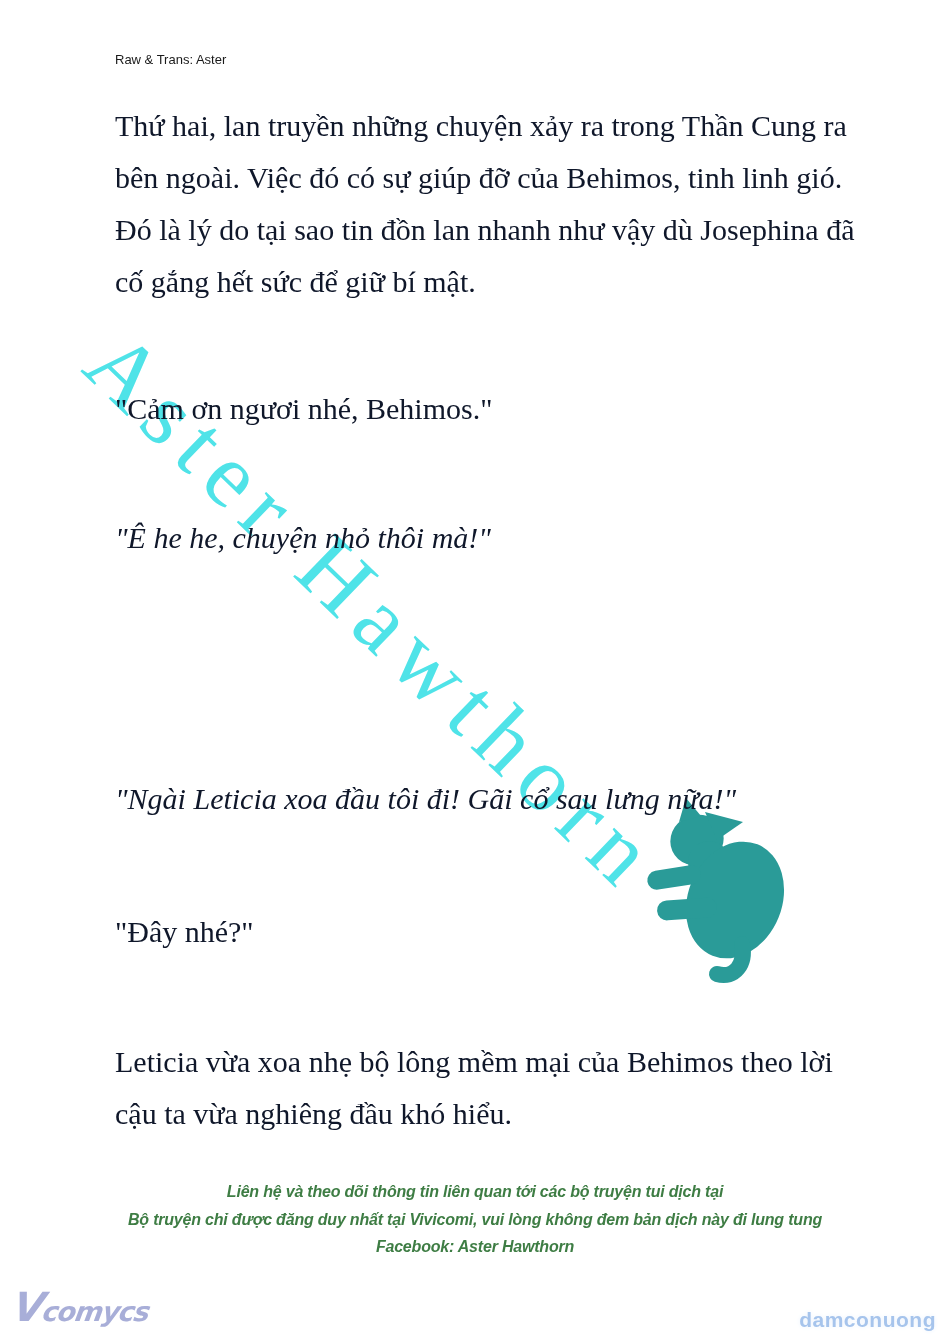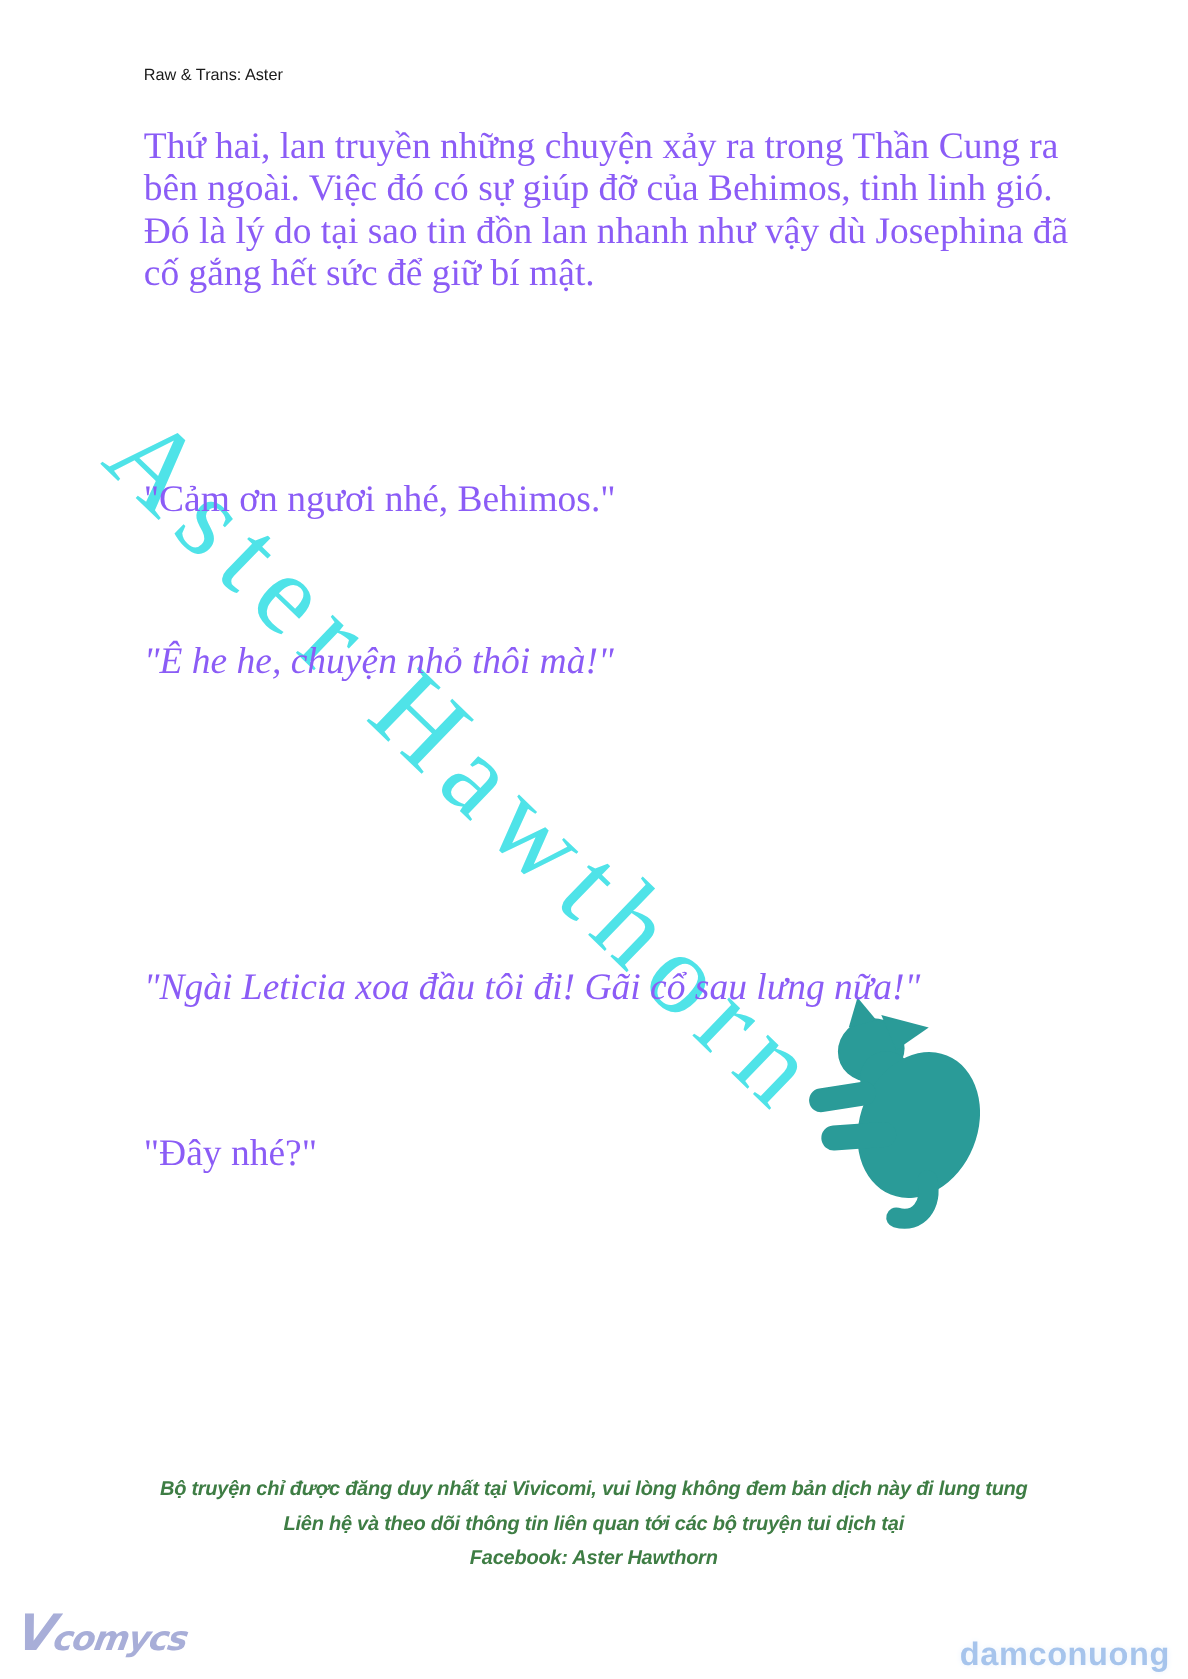--- a/index.html
+++ b/index.html
@@ -48,22 +48,22 @@
     color: #1a1a1a;
   }
 
   .para {
     position: absolute;
     left: 115px;
     width: 755px;
     z-index: 2;
     margin: 0;
     font-size: 30px;
-    line-height: 34px;
-    color: #8b5cf6;
+    line-height: 52px;
+    color: #0f172a;
   }
   .para.italic { font-style: italic; }
 
   .p0 { top: 100px; }
   .p1 { top: 383px; }
   .p2 { top: 512px; }
   .p3 { top: 643px; }
   .p4 { top: 773px; }
   .p5 { top: 906px; }
   .p6 { top: 1036px; }
@@ -99,21 +99,21 @@
   }
   .logo-vcomycs::first-letter { font-size: 40px; }
 
   .logo-damconuong {
     position: absolute;
     right: 14px;
     top: 1308px;
     z-index: 2;
     font-family: "Liberation Sans", sans-serif;
     font-weight: bold;
-    font-size: 26px;
+    font-size: 21px;
     letter-spacing: 0.5px;
     color: #a6c4ec;
     text-shadow: 0 0 5px #eaf2fc, 0 0 2px #ffffff;
   }
 </style>
 </head>
 <body>
 
 <div class="page">
 
@@ -144,24 +144,25 @@
 
   <p class="para p1">"Cảm ơn ngươi nhé, Behimos."</p>
 
   <p class="para p2 italic">"Ê he he, chuyện nhỏ thôi mà!"</p>
 
 
   <p class="para p4 italic">"Ngài Leticia xoa đầu tôi đi! Gãi cổ sau lưng nữa!"</p>
 
   <p class="para p5">"Đây nhé?"</p>
 
+  <p class="para p6">Leticia vừa xoa nhẹ bộ lông mềm mại của Behimos theo lời cậu ta vừa nghiêng đầu khó hiểu.</p>
 
   <div class="footer">
+    <div>Liên hệ và theo dõi thông tin liên quan tới các bộ truyện tui dịch tại</div>
     <div>Bộ truyện chỉ được đăng duy nhất tại Vivicomi, vui lòng không đem bản dịch này đi lung tung</div>
-    <div>Liên hệ và theo dõi thông tin liên quan tới các bộ truyện tui dịch tại</div>
     <div>Facebook: Aster Hawthorn</div>
   </div>
 
   <div class="logo-vcomycs">Vcomycs</div>
 
   <div class="logo-damconuong">damconuong</div>
 
 </div>
 
 </body></html>

